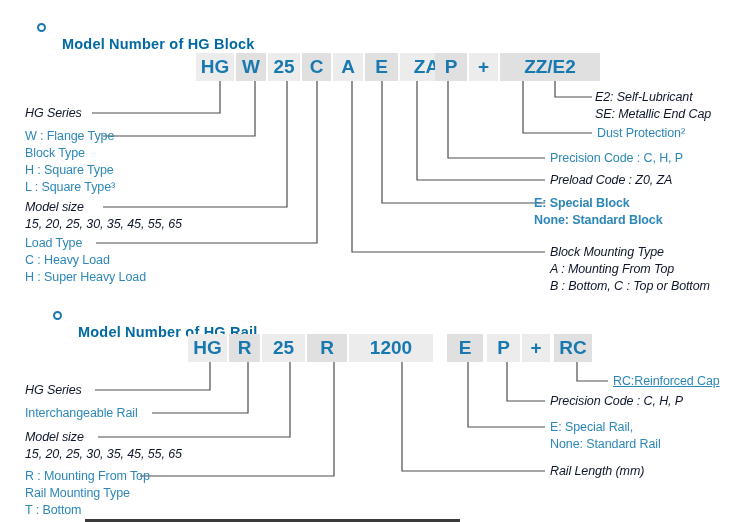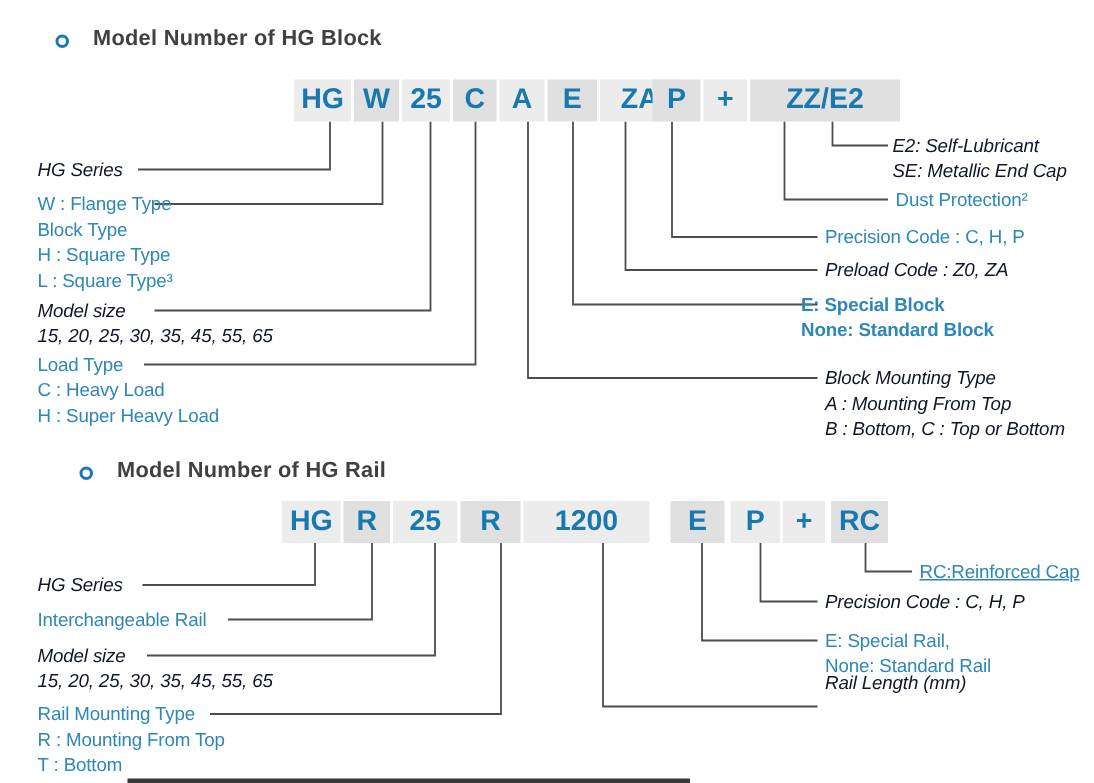--- a/index.html
+++ b/index.html
@@ -2,22 +2,23 @@
 <html><head>
 <meta charset="utf-8">
 <style>
   html,body{margin:0;padding:0;background:#fff;}
   .canvas{
     position:relative;width:729px;height:522px;background:#ffffff;overflow:hidden;
     font-family:"Liberation Sans", sans-serif;
   }
   .svg-overlay{position:absolute;left:0;top:0;width:729px;height:522px;}
   .sec-title{
-    position:absolute;font-size:14.5px;font-weight:bold;color:#404040;letter-spacing:0.2px;
+    position:absolute;font-size:14.5px;font-weight:bold;color:#0369a1;letter-spacing:0.2px;
     white-space:nowrap;
+    margin-top:18px;
   }
   .bullet{
     position:absolute;width:5px;height:5px;border:2.5px solid #1878b0;border-radius:50%;
     background:#fff;
   }
   .code-box{
     position:absolute;height:28px;display:flex;align-items:center;justify-content:center;
     font-size:19px;font-weight:bold;color:#1878b0;white-space:nowrap;
   }
   .shade-light{background:#ececec;}
@@ -130,34 +131,34 @@
     <div>HG Series</div>
   </div>
   <div class="lbl bl" style="left:25px;top:405px;">
     <div>Interchangeable Rail</div>
   </div>
   <div class="lbl dk" style="left:25px;top:429px;">
     <div>Model size</div>
     <div>15, 20, 25, 30, 35, 45, 55, 65</div>
   </div>
   <div class="lbl bl" style="left:25px;top:468px;">
+    <div>R : Mounting From Top</div>
     <div>Rail Mounting Type</div>
-    <div>R : Mounting From Top</div>
     <div>T : Bottom</div>
   </div>
 
   <div class="lbl bl" style="left:613px;top:373px;text-decoration:underline;">
     <div>RC:Reinforced Cap</div>
   </div>
   <div class="lbl dk" style="left:550px;top:393px;">
     <div>Precision Code : C, H, P</div>
   </div>
   <div class="lbl bl" style="left:550px;top:419px;">
     <div>E: Special Rail,</div>
     <div>None: Standard Rail</div>
   </div>
-  <div class="lbl dk" style="left:550px;top:447px;text-align:center;">
+  <div class="lbl dk" style="left:550px;top:463px;text-align:center;">
     <div>Rail Length (mm)</div>
   </div>
 
   <div class="bottom-rule" style="left:85px;top:519px;width:375px;height:2.5px;"></div>
 
 </div>
 
 </body></html>

